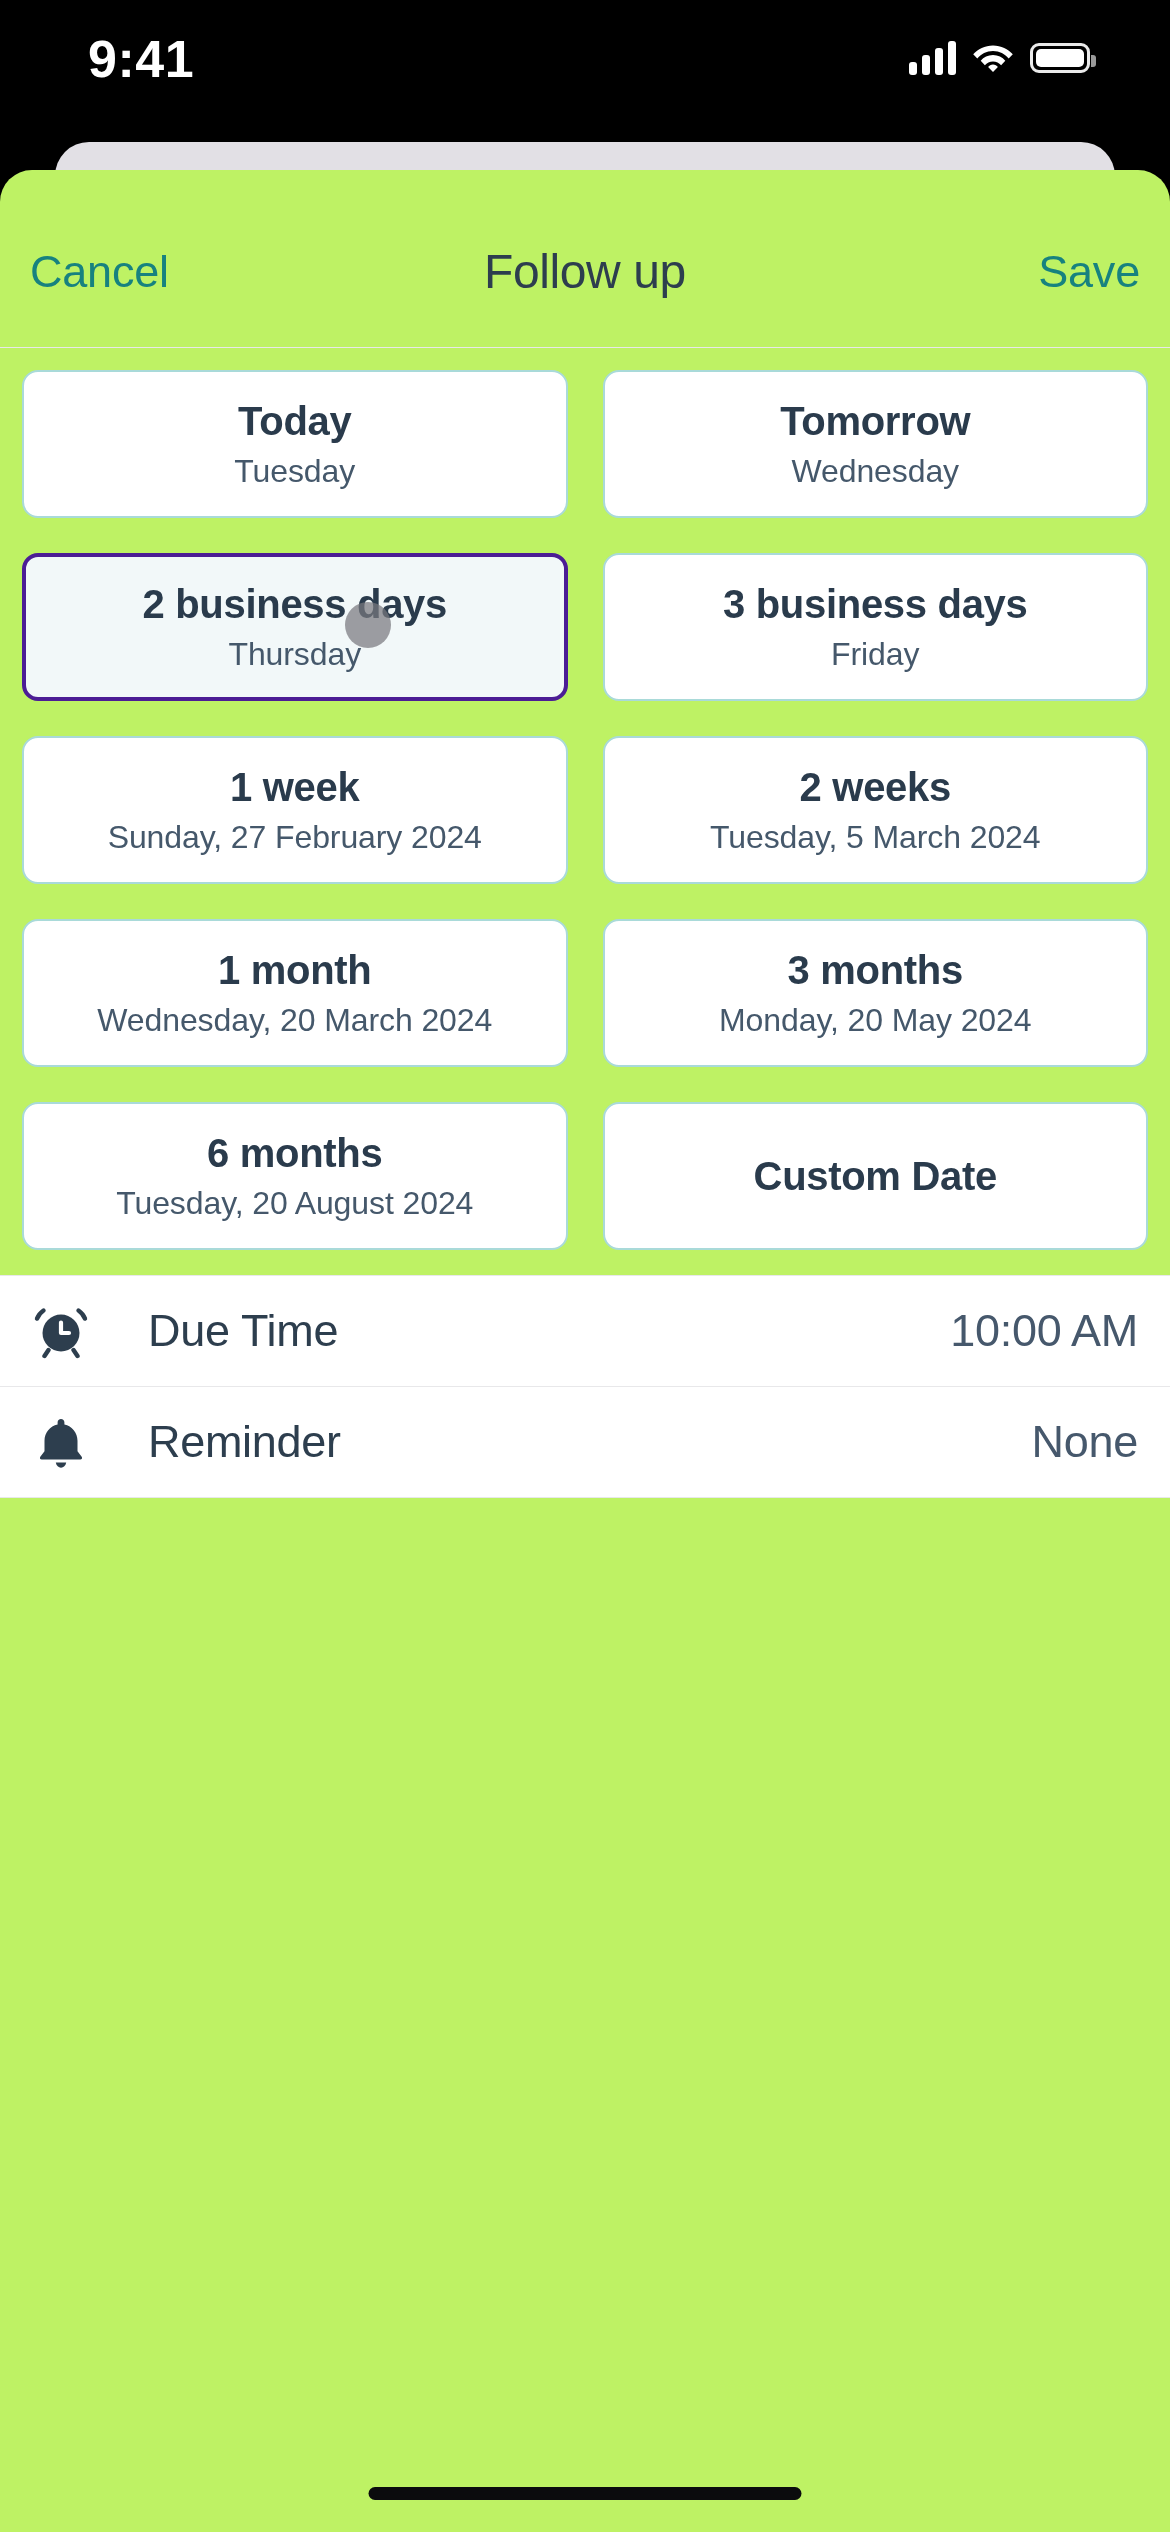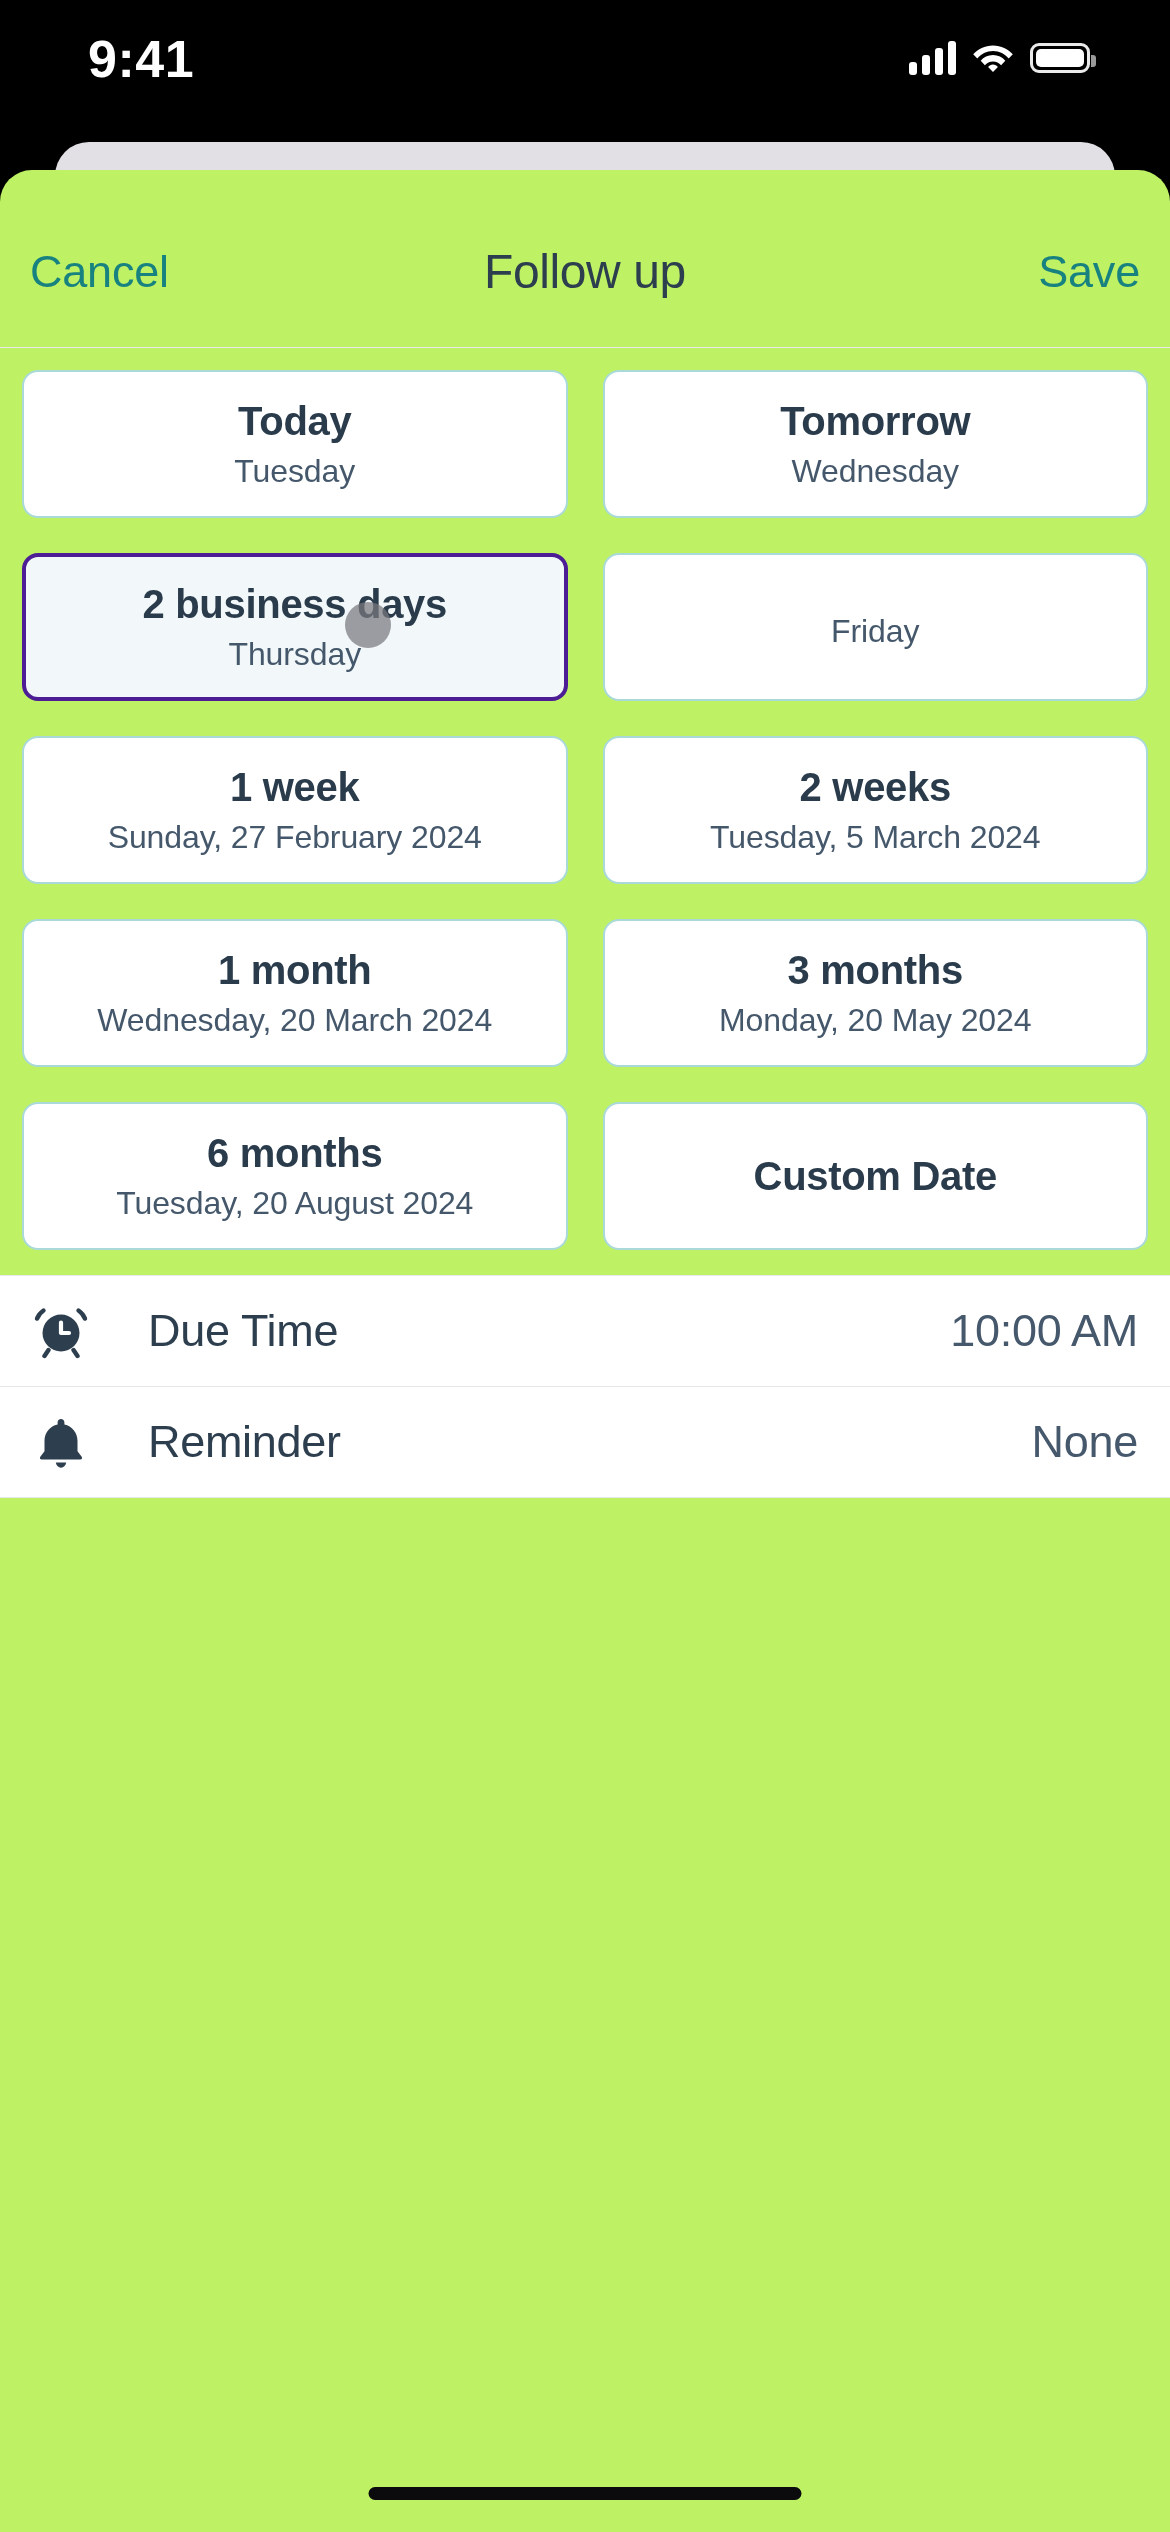--- a/index.html
+++ b/index.html
@@ -188,20 +188,21 @@
         </div>
         <div class="option-card">
           <div class="option-title">Tomorrow</div>
           <div class="option-sub">Wednesday</div>
         </div>
         <div class="option-card selected">
           <div class="option-title">2 business days</div>
           <div class="option-sub">Thursday</div>
         </div>
         <div class="option-card">
+          <div class="option-title">3 business days</div>
           <div class="option-sub">Friday</div>
         </div>
         <div class="option-card">
           <div class="option-title">1 week</div>
           <div class="option-sub">Sunday, 27 February 2024</div>
         </div>
         <div class="option-card">
           <div class="option-title">2 weeks</div>
           <div class="option-sub">Tuesday, 5 March 2024</div>
         </div>

